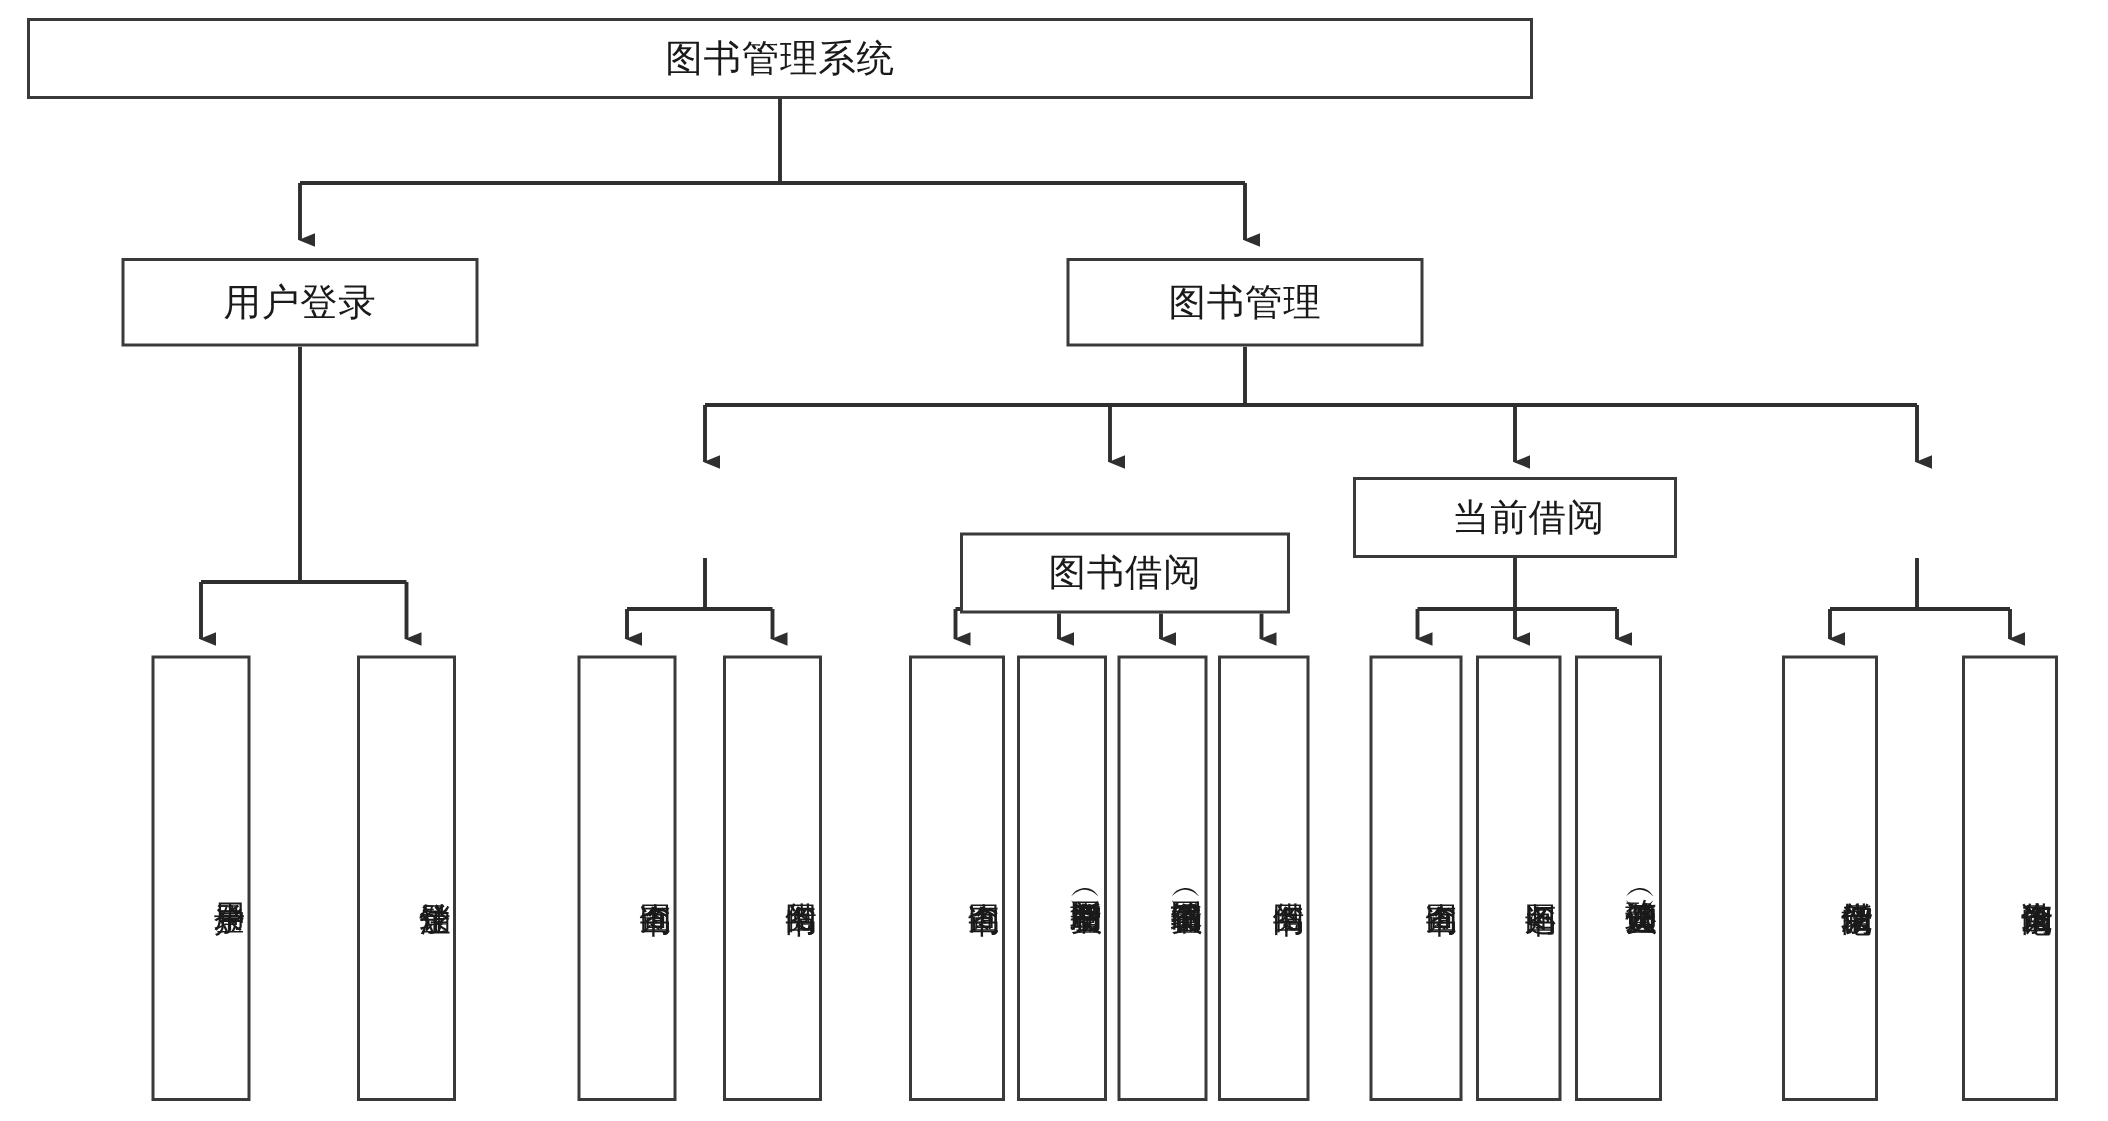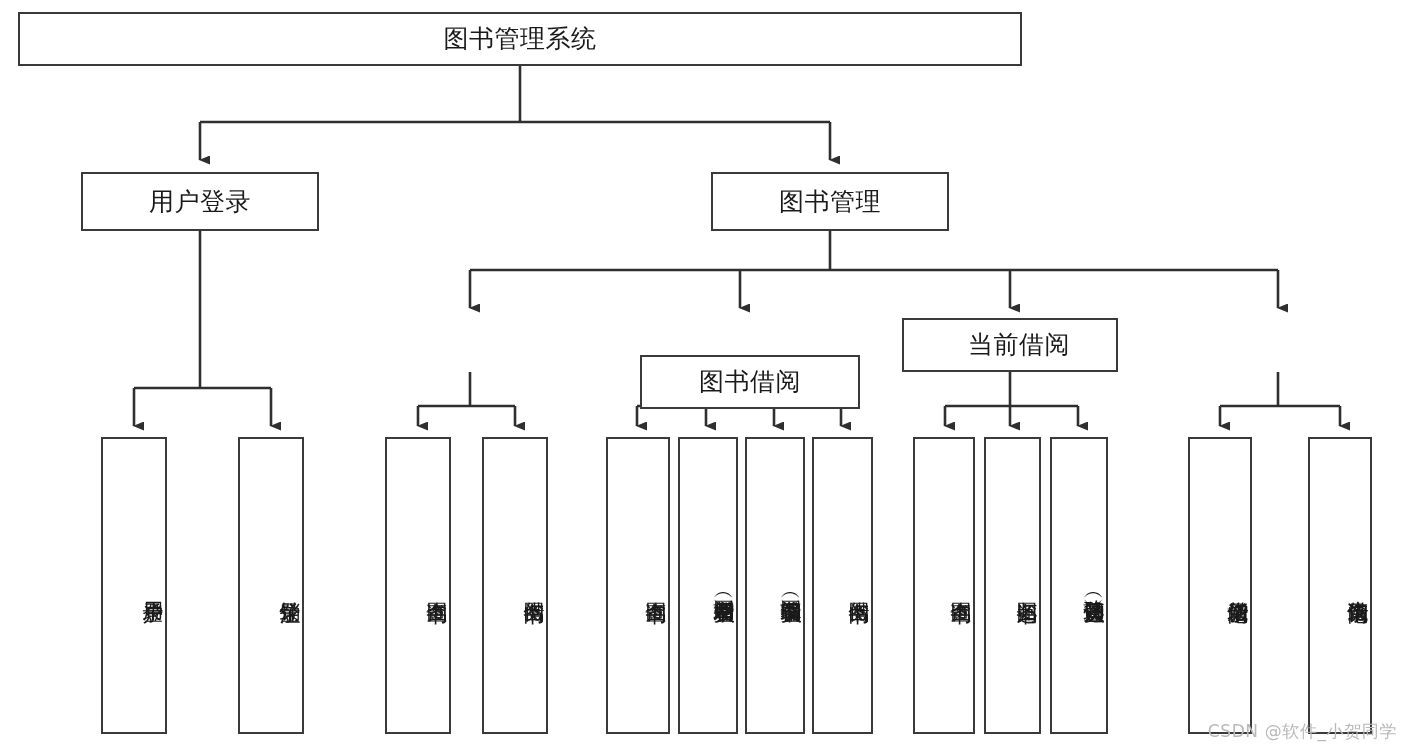--- a/index.html
+++ b/index.html
@@ -170,14 +170,13 @@
   <div class="node vert" id="leaf-10" style="left: 1050px; top: 437px; width: 58px; height: 297px;">
     <span>确认归还（管理员）</span>
   </div>
   <div class="node vert" id="leaf-11" style="left: 1188px; top: 437px; width: 64px; height: 297px;">
     <span>新增借阅记录</span>
   </div>
   <div class="node vert" id="leaf-12" style="left: 1308px; top: 437px; width: 64px; height: 297px;">
     <span>查询借阅记录</span>
   </div>
 
-  <div class="watermark">CSDN @软件_小贺同学</div>
 </div>
 
 </body></html>

